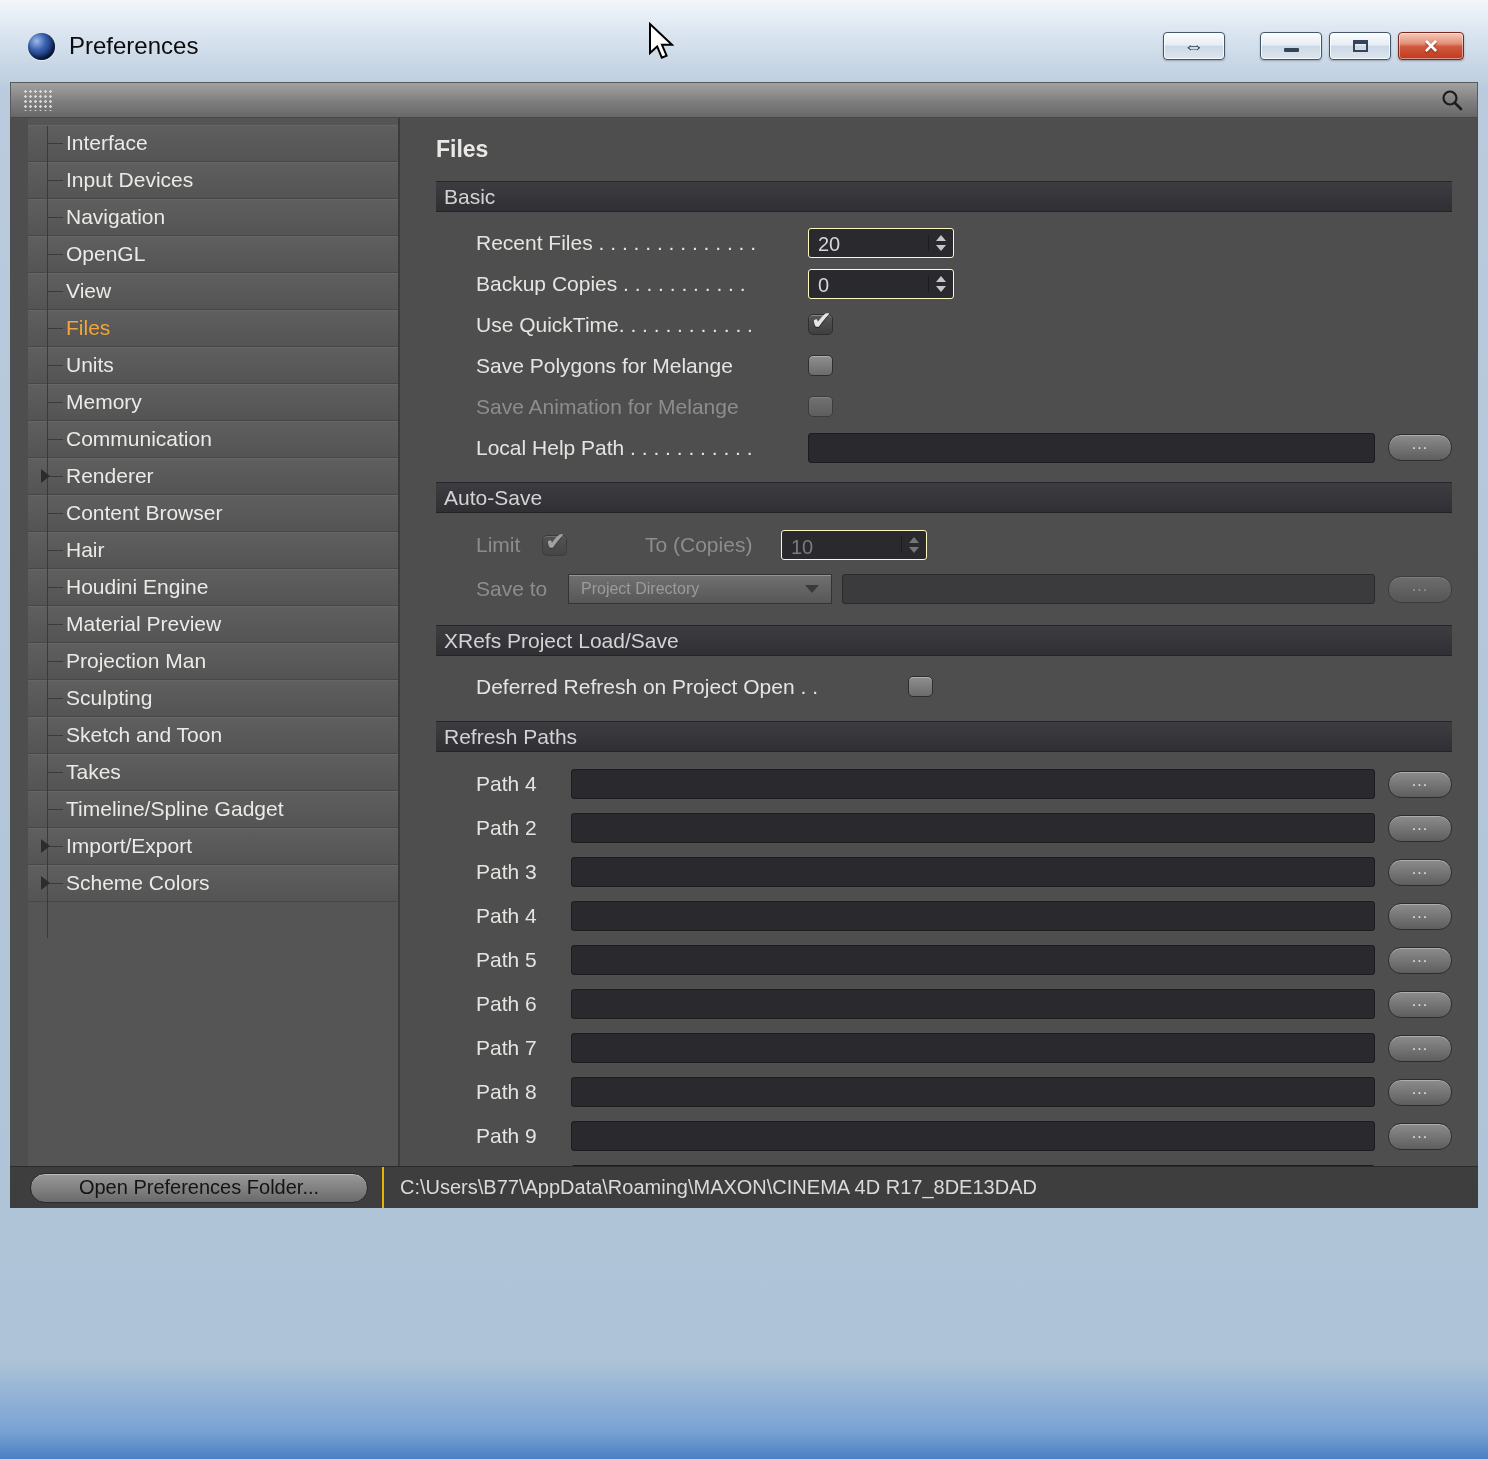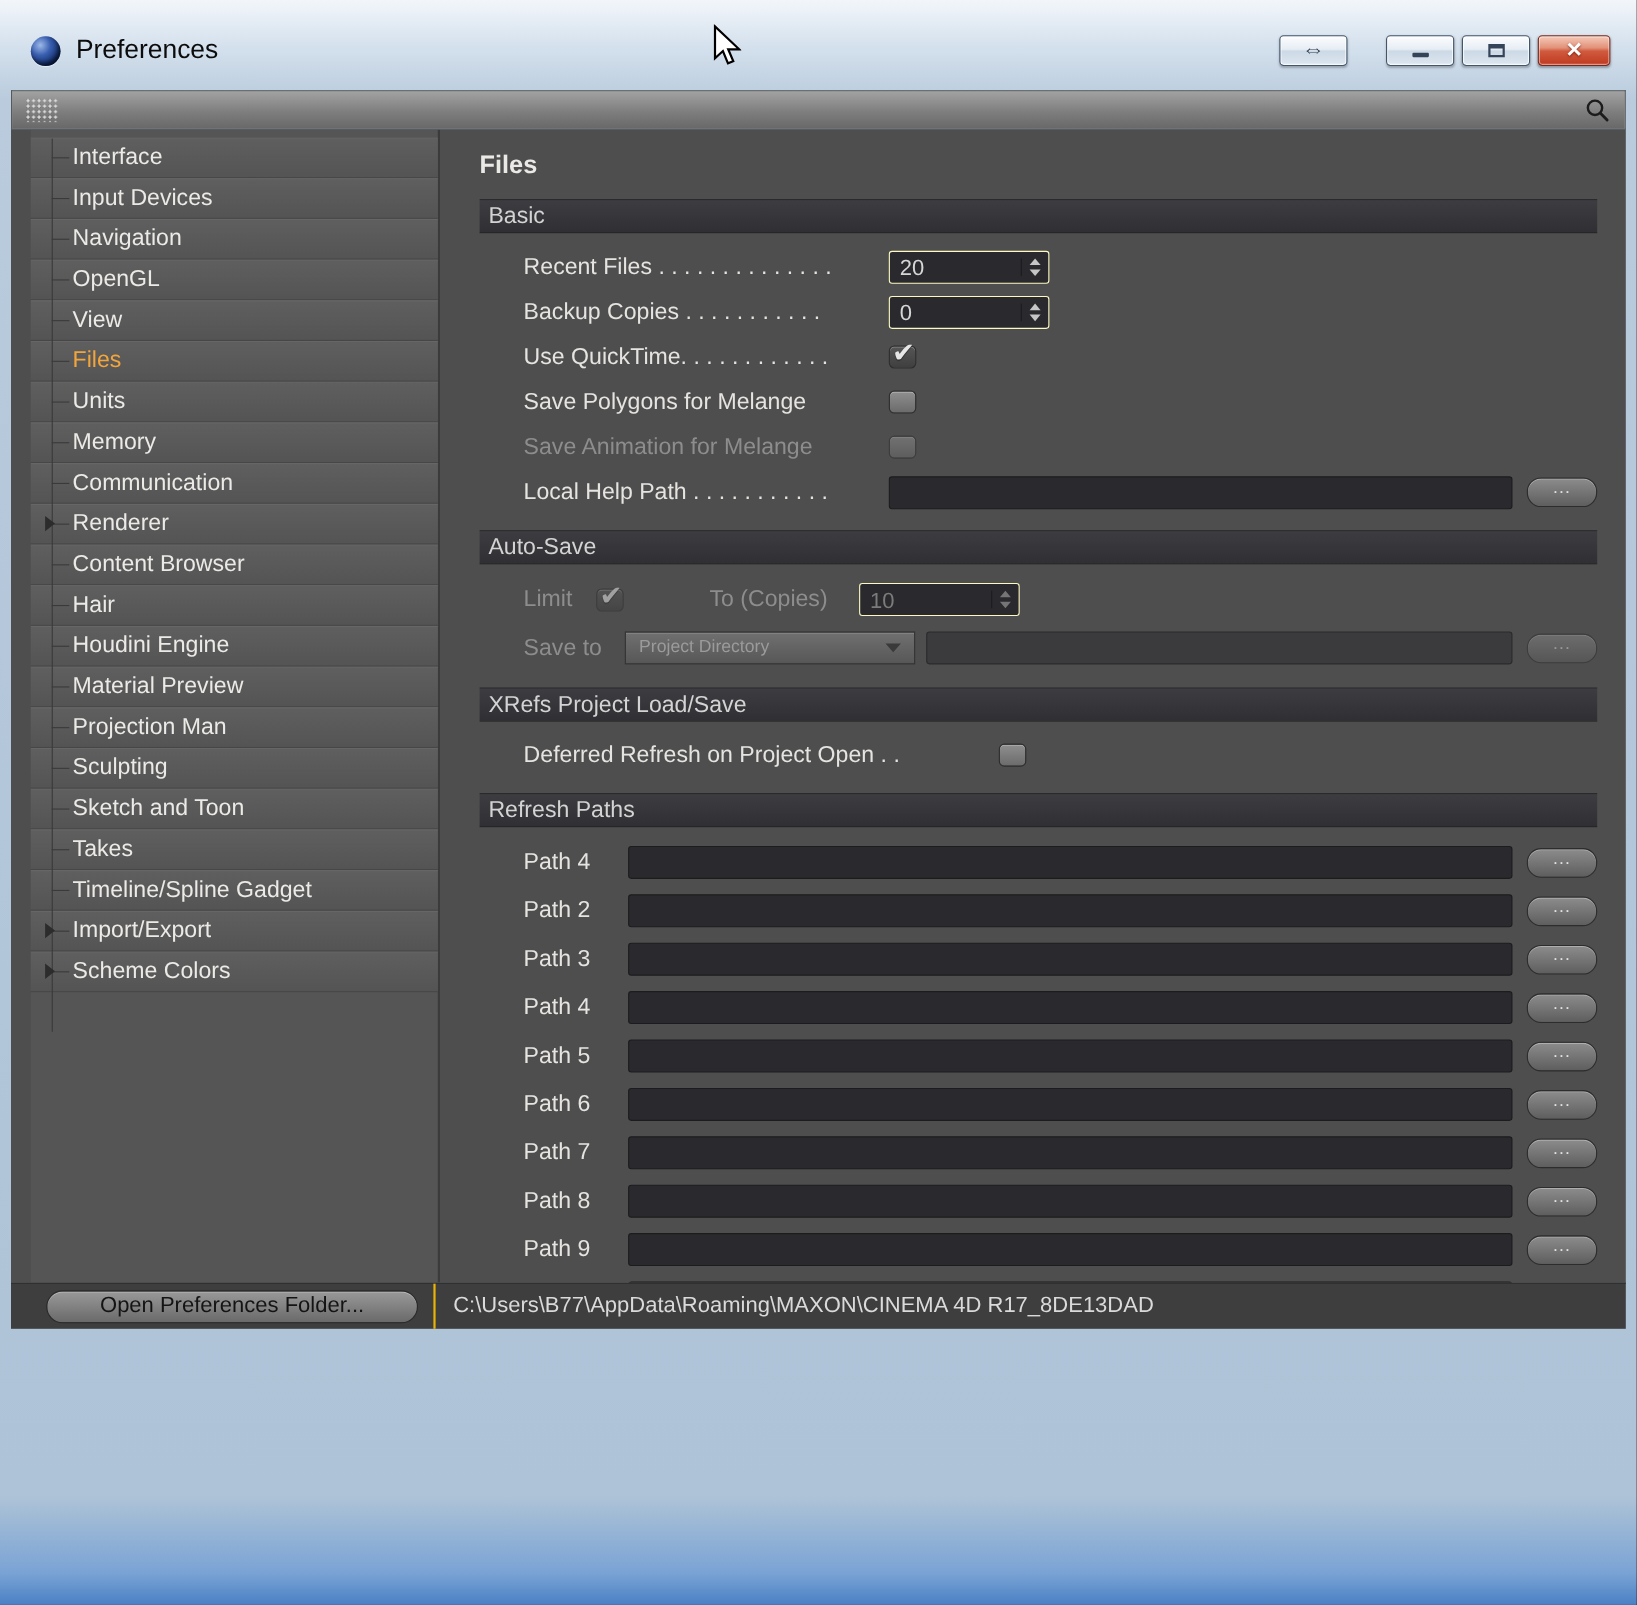--- a/index.html
+++ b/index.html
@@ -122,21 +122,21 @@
     border-radius:0; border:1px solid #333;
     background: linear-gradient(180deg,#707070 0%, #575757 100%);
     box-shadow: inset 0 1px 0 rgba(255,255,255,.25);
     display:flex; align-items:center; justify-content:space-between; padding:0 12px;
     font-size:16px; color:#9b9b9b;
   }
   .caret { width:0; height:0; border-left:7px solid transparent; border-right:7px solid transparent; border-top:8px solid #3a3a3a; }
   
   .footer {
     margin:0 10px; height:42px; box-sizing:border-box; background:#3e3e3e; border-top:1px solid #2b2b2b;
-    display:flex; align-items:center; padding-left:32px;
+    display:flex; align-items:center; padding-left:20px;
   }
   .footer-btn {
     min-width:338px; height:30px; box-sizing:border-box; padding:0 22px;
     border-radius:15px; border:1px solid #2a2a2a;
     background: linear-gradient(180deg,#999 0%, #6a6a6a 100%);
     box-shadow: inset 0 1px 0 rgba(255,255,255,.35);
     color:#141414; font-size:20px; display:flex; align-items:center; justify-content:center; flex:none;
   }
   .footer-path {
     margin-left:14px; padding-left:16px; border-left:2px solid #eab308; height:100%;

